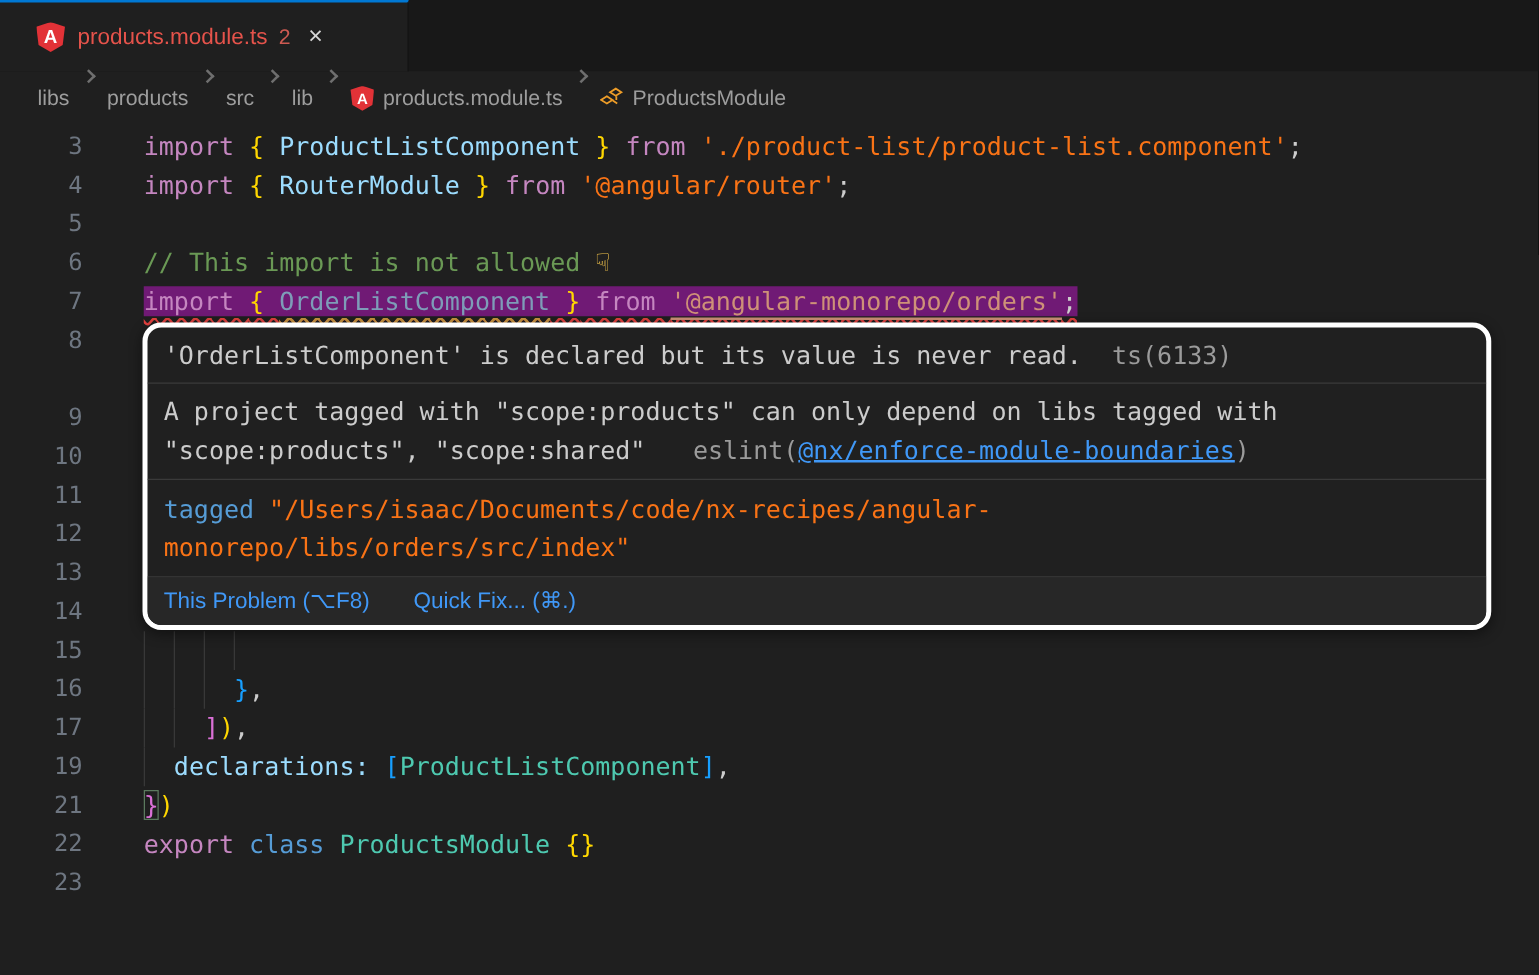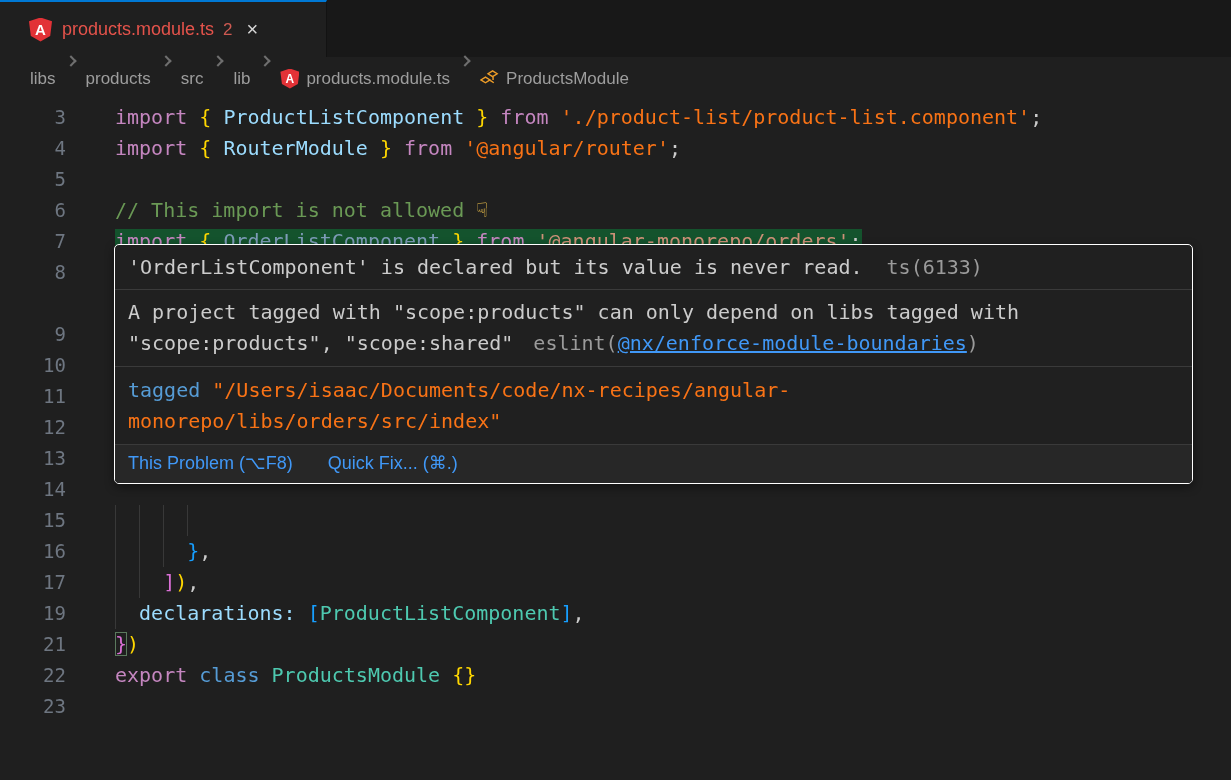--- a/index.html
+++ b/index.html
@@ -31,43 +31,43 @@
   
   #code-area { position:relative; padding-top:2px; }
   .row { display:flex; height:31px; line-height:31px;
          font-family:"DejaVu Sans Mono",monospace; font-size:20px; white-space:pre; }
   .ln { width:66px; text-align:right; color:#6e7681; font-size:19px; flex:none; cursor:pointer; }
   .lc { margin-left:49px; position:relative; flex:1; }
   .row.current { background:linear-gradient(to right, transparent 105px, #2a2a2a 105px); }
   .row.current .ln { color:#c6c6c6; }
   .guide { position:absolute; top:0; bottom:0; width:1px; background:#383838; }
   .guide.active { background:#aaaaaa; width:2px; }
-  .code.err-line { background:#14532d; text-decoration:underline wavy #e4413f;
+  .code.err-line { background:#701a75; text-decoration:underline wavy #e4413f;
                    text-decoration-thickness:1.5px; text-underline-offset:6px; }
   .blame { color:#6a6a6a; margin-left:85px; }
 
   .tk-kw     { color:#C586C0; }
   .tk-kwb    { color:#569CD6; }
   .tk-var    { color:#9CDCFE; }
   .tk-type   { color:#4EC9B0; }
   .tk-str    { color:#f97316; }
   .tk-strlink{ color:#CE9178; text-decoration:underline; text-decoration-color:#CE9178; cursor:pointer; }
   .tk-cmt    { color:#6A9955; }
   .tk-y      { color:#FFD700; }
   .tk-m      { color:#DA70D6; }
   .tk-b      { color:#179FFF; }
   .tk-pun    { color:#cccccc; }
   .tk-unused { color:#7e9cb8; text-decoration:underline wavy #c8973f;
                text-decoration-thickness:1.5px; text-underline-offset:6px; }
   .tk-m-match{ color:#DA70D6; outline:1px solid #5b7a5e; outline-offset:-1px; }
   .tk-emoji  { color:#f0c24b; }
 
   
-  .popup { position:absolute; left:114px; top:244px; width:1079px; background:#202020;
-           border:1px solid #ffffff; border-radius:5px; box-shadow:0 3px 10px rgba(0,0,0,.45);
+  .popup { position:absolute; left:114px; top:258px; width:1079px; background:#202020;
+           border:4px solid #ffffff; border-radius:15px; box-shadow:0 3px 10px rgba(0,0,0,.45);
            z-index:5; overflow:hidden; font-family:"DejaVu Sans Mono",monospace;
            font-size:20px; color:#cccccc; }
   .sec { padding:0 13px; border-bottom:1px solid #3a3a3a; }
   .s1 { height:45px; line-height:44px; }
   .s2 { height:77px; padding-top:7px; line-height:31px; }
   .s3 { height:78px; padding-top:8px; line-height:31px; }
   .s4 { height:38px; line-height:37px; background:#272727; border-bottom:none;
         font-family:"Liberation Sans","DejaVu Sans",sans-serif; font-size:18px; }
   .dim { color:#9b9b9b; }
   .mlink { color:#4098f7; text-decoration:underline; cursor:pointer; }
@@ -138,21 +138,21 @@
 
   <div class="popup">
     <div class="sec s1">
       <span>'OrderListComponent' is declared but its value is never read.</span>
       <span class="dim" style="margin-left:12px">ts(6133)</span>
     </div>
     <div class="sec s2">
       <div>A project tagged with "scope:products" can only depend on libs tagged with</div>
       <div>
         <span>"scope:products", "scope:shared"</span>
-        <span class="dim" style="margin-left:8px">eslint(</span><span class="mlink">@nx/enforce-module-boundaries</span><span class="dim">)</span>
+        <span class="dim" style="margin-left:26px">eslint(</span><span class="mlink">@nx/enforce-module-boundaries</span><span class="dim">)</span>
       </div>
     </div>
     <div class="sec s3">
       <div>
         <span class="tk-kwb">tagged</span><span class="tk-str"> "/Users/isaac/Documents/code/nx-recipes/angular-</span>
       </div>
       <div class="tk-str">monorepo/libs/orders/src/index"</div>
     </div>
     <div class="sec s4">
       <span class="action">This Problem (⌥F8)</span>

